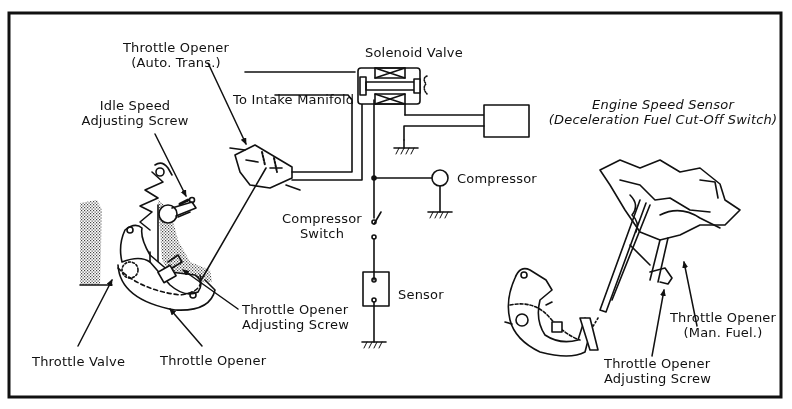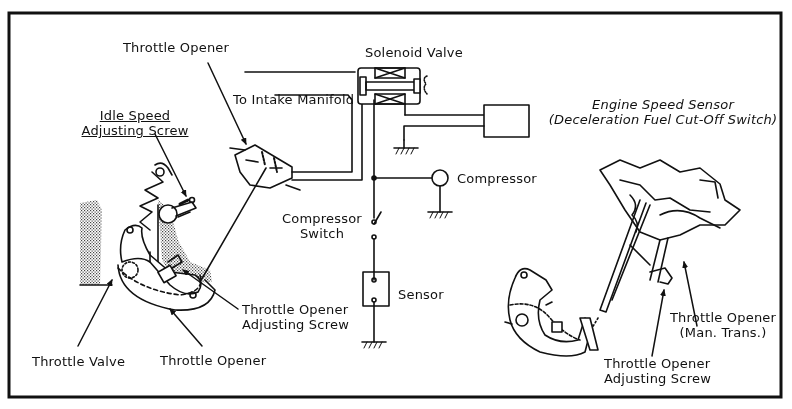--- a/index.html
+++ b/index.html
@@ -152,24 +152,25 @@
       <line x1="78" y1="346" x2="112" y2="280" marker-end="url(#arr)"></line>
       <line x1="202" y1="346" x2="170" y2="309" marker-end="url(#arr)"></line>
       <line x1="697" y1="326" x2="684" y2="262" marker-end="url(#arr)"></line>
       <line x1="652" y1="356" x2="664" y2="290" marker-end="url(#arr)"></line>
     </g>
   </g>
 </svg>
 
 <div class="lbl" style="left:116px; top:40px; width:120px;">
   <span class="ln">Throttle Opener</span>
+  <span class="ln">(Auto. Trans.)</span>
 </div>
 <div class="lbl left" style="left:233px; top:64px;margin-top:28px;">To Intake Manifold</div>
 <div class="lbl left" style="left:365px; top:45px;">Solenoid Valve</div>
-<div class="lbl" style="left:80px; top:108px; width:110px;text-decoration:underline;">
+<div class="lbl" style="left:80px; top:98px; width:110px;">
   <span class="ln">Idle Speed</span>
   <span class="ln">Adjusting Screw</span>
 </div>
 <div class="lbl" style="left:548px; top:97px; width:230px;font-style:italic;">
   <span class="ln">Engine Speed Sensor</span>
   <span class="ln">(Deceleration Fuel Cut-Off Switch)</span>
 </div>
 <div class="lbl left" style="left:457px; top:171px;">Compressor</div>
 <div class="lbl" style="left:282px; top:211px; width:80px;">
   <span class="ln">Compressor</span>
@@ -179,18 +180,18 @@
 <div class="lbl left" style="left:242px; top:302px; text-align:left;">
   <span class="ln">Throttle Opener</span>
   <span class="ln">Adjusting Screw</span>
 </div>
 <div class="lbl left" style="left:32px; top:354px;">Throttle Valve</div>
 <div class="lbl" style="left:160px; top:353px; width:100px;">
   <span class="ln">Throttle Opener</span>
 </div>
 <div class="lbl" style="left:668px; top:310px; width:110px;">
   <span class="ln">Throttle Opener</span>
-  <span class="ln">(Man. Trans.)</span>
+  <span class="ln">(Man. Fuel.)</span>
 </div>
 <div class="lbl left" style="left:604px; top:356px; text-align:left;">
   <span class="ln">Throttle Opener</span>
   <span class="ln">Adjusting Screw</span>
 </div>
 
 </body></html>

